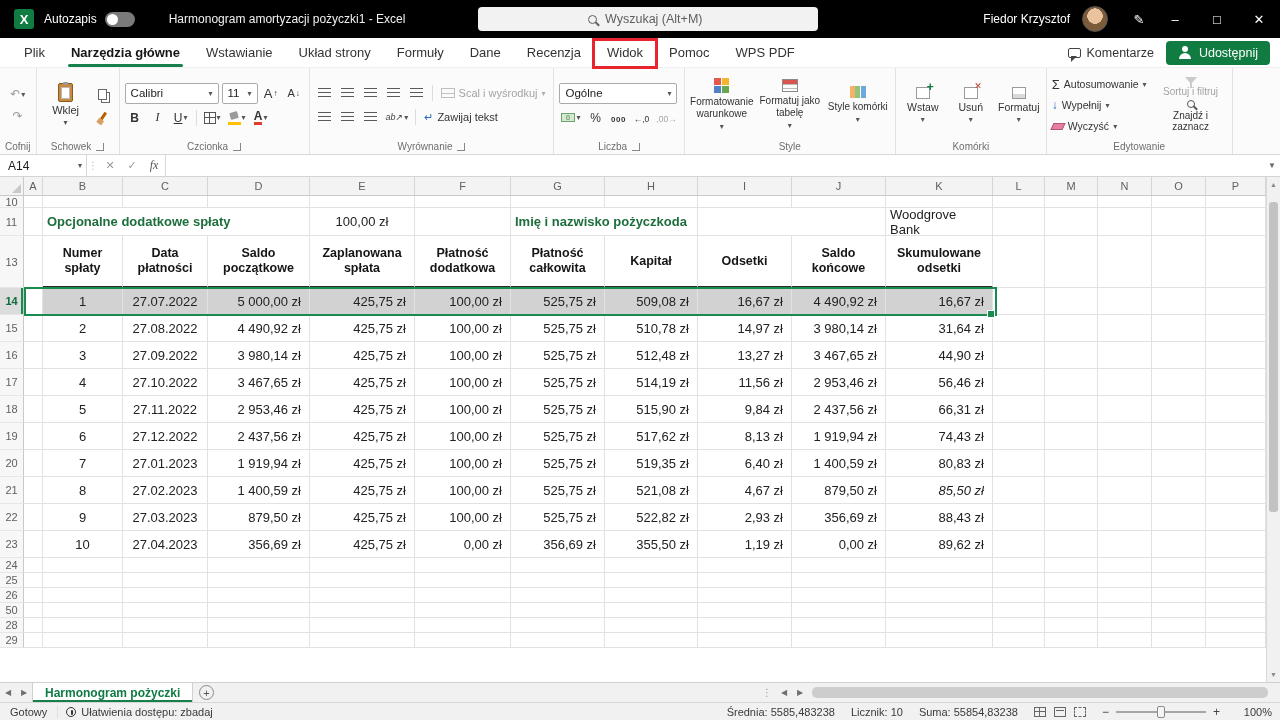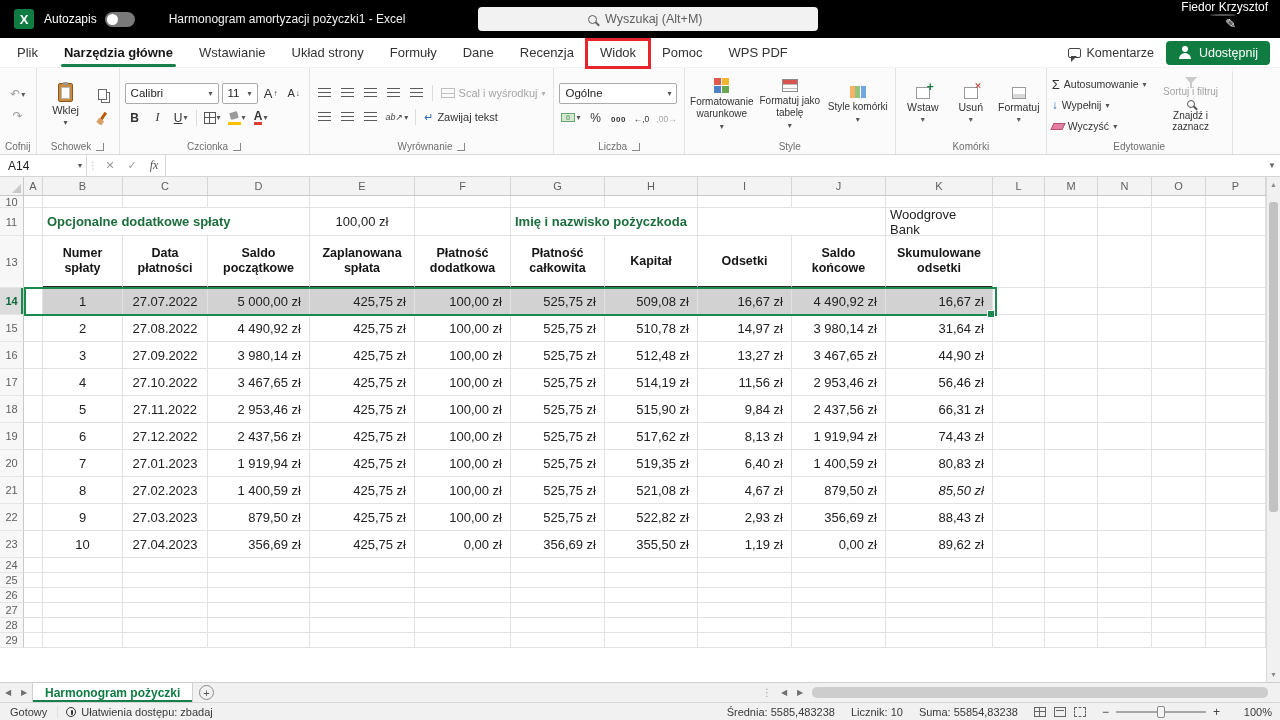--- a/index.html
+++ b/index.html
@@ -10,28 +10,28 @@
   
   .titlebar { height:38px; background:#000; display:flex; align-items:center; color:#fff; position:relative; }
   .xl-icon { width:20px; height:20px; margin-left:14px; background:#107c41; border-radius:3px; color:#fff; font-weight:700; font-size:13px; display:flex; align-items:center; justify-content:center; }
   .autosave-label { font-size:12px; margin-left:10px; }
   .toggle { width:30px; height:15px; background:#7a7a7a; border-radius:8px; margin-left:8px; position:relative; }
   .toggle .knob { position:absolute; left:2px; top:2px; width:11px; height:11px; border-radius:50%; background:#fff; }
   .doc-title { font-size:12px; margin-left:34px; color:#f0f0f0; }
   .searchbox { position:absolute; left:478px; top:7px; width:340px; height:24px; background:#f2f2f2; border-radius:4px; display:flex; align-items:center; color:#5f5f5f; font-size:12.5px; gap:8px; padding-left:110px; }
   .mag { width:9px; height:9px; border:1.5px solid #5f5f5f; border-radius:50%; position:relative; flex:none; }
   .mag::after { content:""; position:absolute; width:5px; height:1.5px; background:#5f5f5f; transform:rotate(45deg); right:-4px; bottom:-2px; }
-  .tb-right { margin-left:auto; display:flex; align-items:center; height:100%;flex-direction:column; }
+  .tb-right { margin-left:auto; display:flex; align-items:center; height:100%; }
   .uname { font-size:12px; margin-right:12px; }
   .avatar { width:26px; height:26px; border-radius:50%; background:radial-gradient(circle at 50% 38%, #e8c39e 0 40%, #7a5b3a 41% 100%); margin-right:16px; border:1px solid #555; }
   .pen { font-size:13px; width:30px; text-align:center; }
   .winbtn { width:42px; height:38px; display:flex; align-items:center; justify-content:center; font-size:13px; color:#fff; }
 
   
-  .tabs-row { height:30px; background:#fff; display:flex; align-items:stretch; padding-left:4px; position:relative; z-index:5; border-bottom:1px solid #f0f0f0; }
+  .tabs-row { height:30px; background:#fff; display:flex; align-items:stretch; padding-left:11px; position:relative; z-index:5; border-bottom:1px solid #f0f0f0; }
   .tab { font-size:13px; color:#333; padding:0 13px; display:flex; align-items:center; position:relative; white-space:nowrap; }
   .tab.active { font-weight:700; color:#161616; }
   .tab.active::after { content:""; position:absolute; left:10px; right:10px; bottom:0; height:3px; background:#17804a; border-radius:2px; }
   .ann-box { position:absolute; left:-2px; right:-2px; top:0; bottom:-2px; border:3px solid #e8252c; pointer-events:none; }
   .tabs-right { margin-left:auto; display:flex; align-items:center; gap:12px; padding-right:10px; }
   .comments-btn { display:flex; align-items:center; gap:6px; font-size:12.5px; color:#333; }
   .ic-comment { width:13px; height:10px; border:1.5px solid #444; border-radius:2px; position:relative; }
   .ic-comment::after { content:""; position:absolute; left:2px; bottom:-5px; border:3px solid transparent; border-top-color:#444; border-left-color:#444; }
   .share-btn { background:#107c41; color:#fff; border-radius:4px; height:24px; padding:0 12px; display:flex; align-items:center; gap:7px; font-size:12.5px; }
   .ic-person { width:14px; height:13px; position:relative; }
@@ -817,21 +817,21 @@
             <div class="gcell" style="width: 94px;"></div>
             <div class="gcell" style="width: 94px;"></div>
             <div class="gcell" style="width: 107px;"></div>
             <div class="gcell" style="width: 52px;"></div>
             <div class="gcell" style="width: 53px;"></div>
             <div class="gcell" style="width: 54px;"></div>
             <div class="gcell" style="width: 54px;"></div>
             <div class="gcell" style="width: 60px;"></div>
           </div>
           <div class="grow" style="height: 15px;">
-            <div class="rowhdr">27</div>
+            <div class="rowhdr">50</div>
             <div class="gcell" style="width: 19px;"></div>
             <div class="gcell" style="width: 80px;"></div>
             <div class="gcell" style="width: 85px;"></div>
             <div class="gcell" style="width: 102px;"></div>
             <div class="gcell" style="width: 105px;"></div>
             <div class="gcell" style="width: 96px;"></div>
             <div class="gcell" style="width: 94px;"></div>
             <div class="gcell" style="width: 93px;"></div>
             <div class="gcell" style="width: 94px;"></div>
             <div class="gcell" style="width: 94px;"></div>

